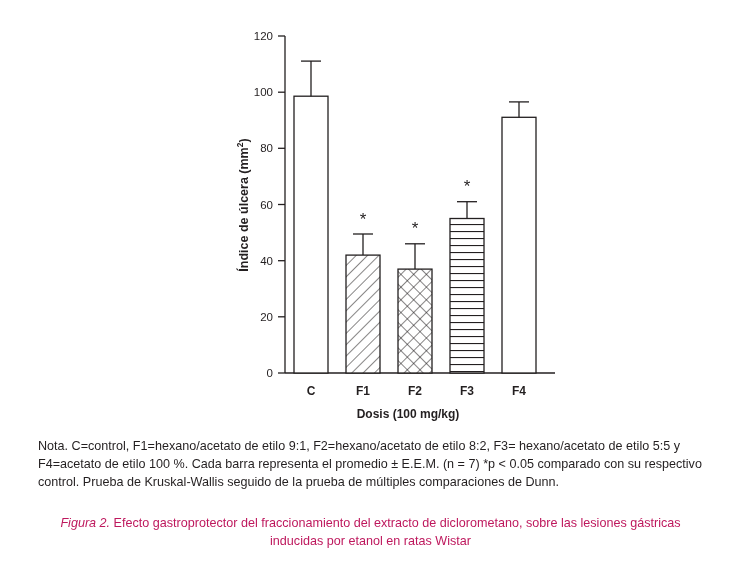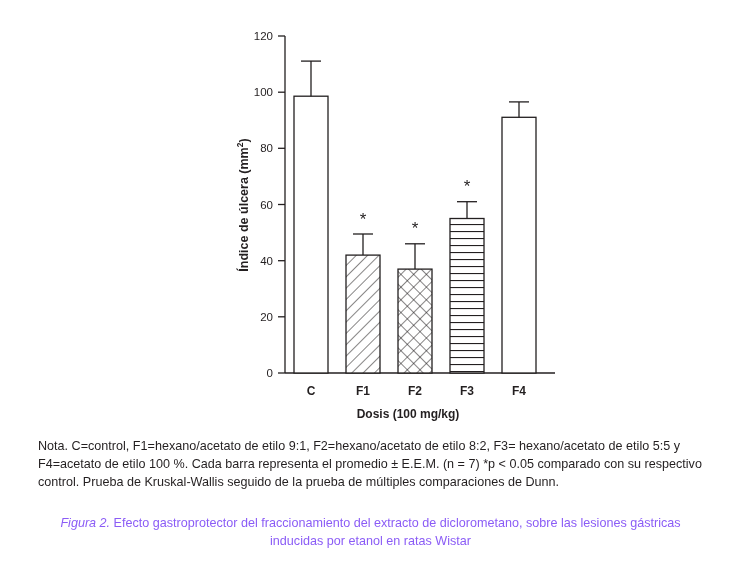--- a/index.html
+++ b/index.html
@@ -40,21 +40,21 @@
     line-height: 1.42;
     color: #231f20;
     text-align: left;
     margin: 0;
   }
 
   .figura {
     margin-top: 22px;
     font-size: 12.6px;
     line-height: 1.45;
-    color: #8b5cf6;
+    color: #be185d;
     text-align: center;
     padding: 0 18px;
   }
   .figura .fig-label {
     font-style: italic;
   }
 </style>
 </head>
 <body>
 

